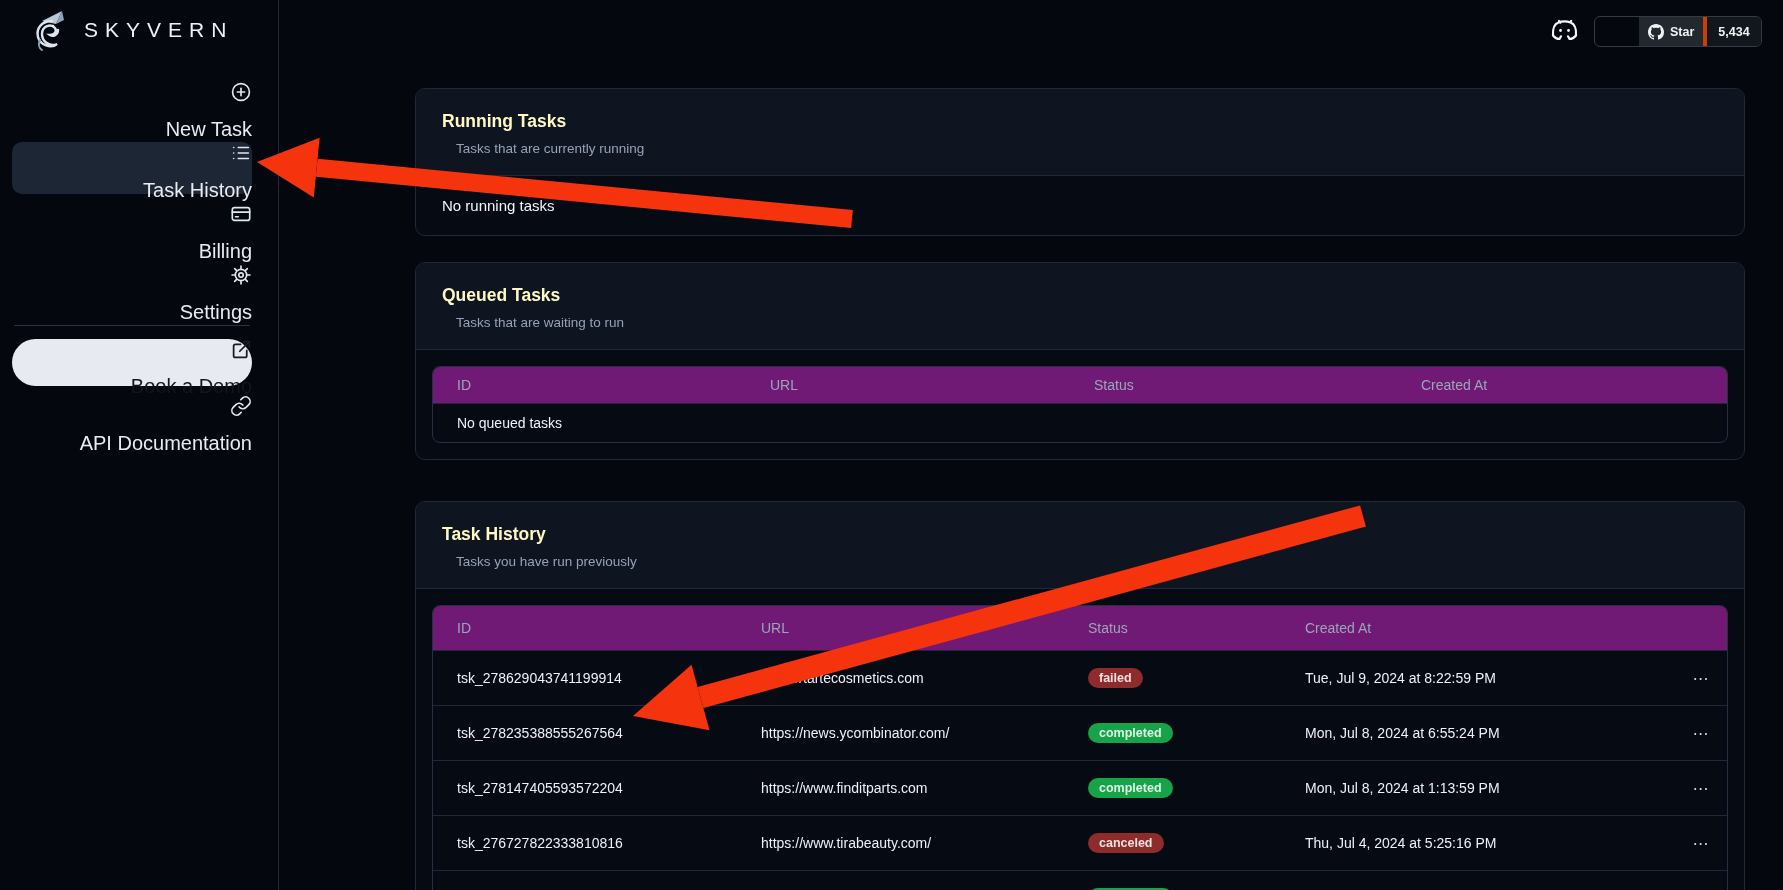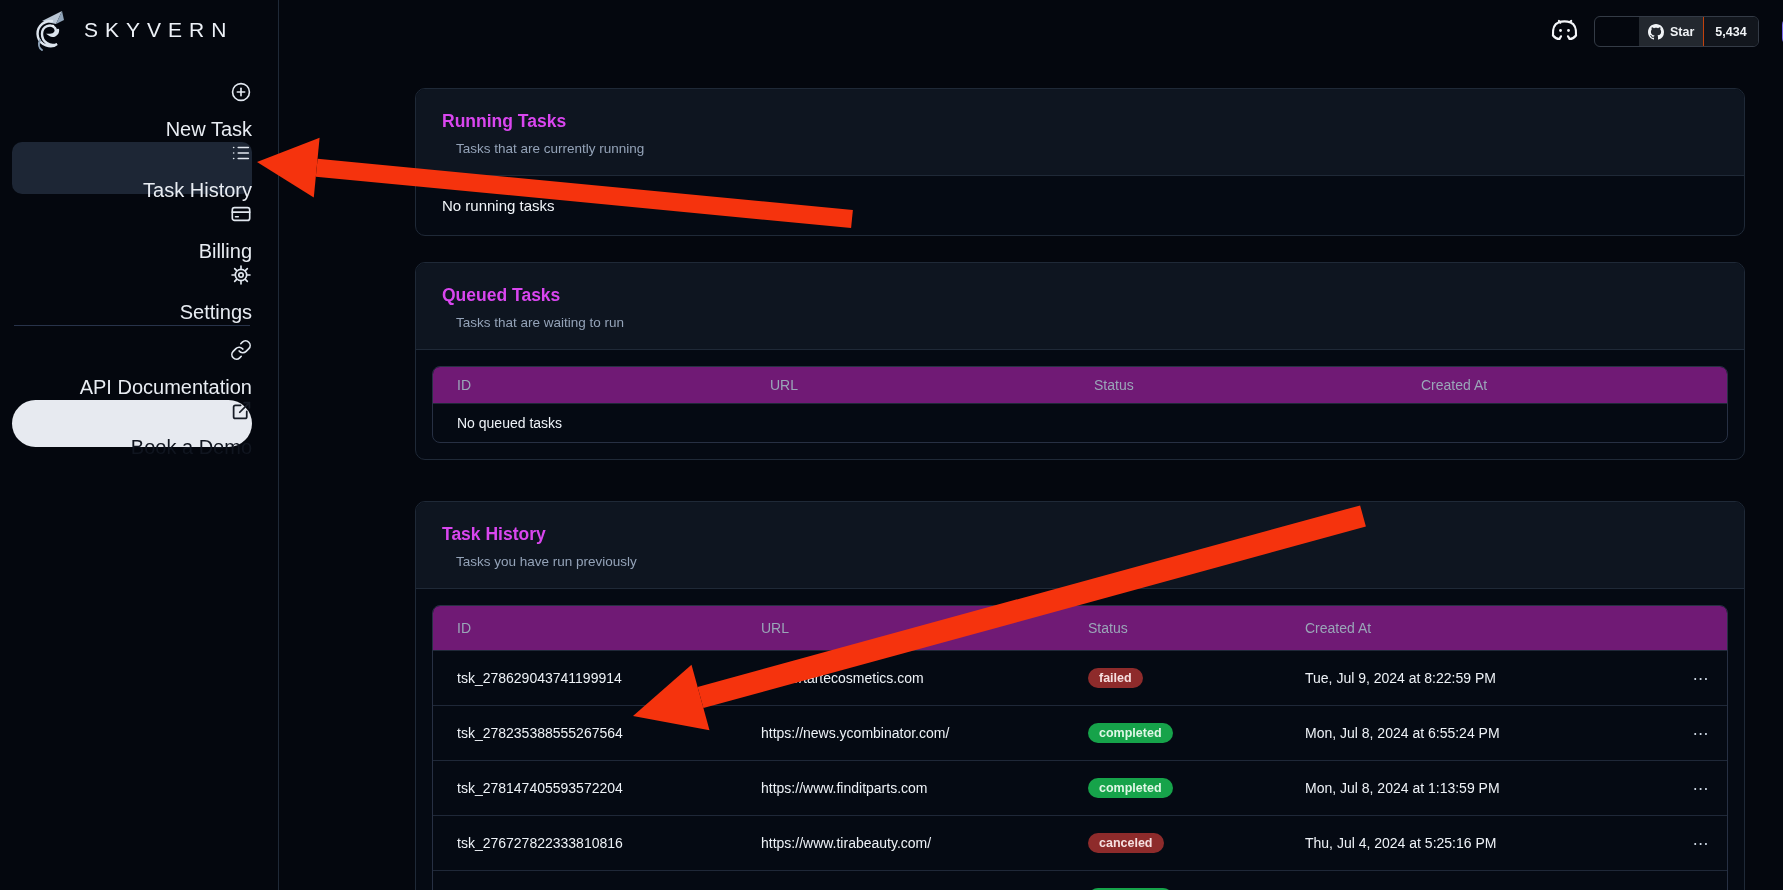--- a/index.html
+++ b/index.html
@@ -35,38 +35,38 @@
 
   
   .topbar { position:absolute; top:16px; left:1549px; display:flex; align-items:center; white-space:nowrap; }
   .icon-btn { cursor:pointer; display:inline-flex; }
   .gh-star {
     display:inline-flex; align-items:stretch; margin-left:14px; cursor:pointer;
     border:1px solid #343b46; border-radius:6px; overflow:hidden; height:31px;
     font-size:12.5px; font-weight:700; color:#f0f3f6;padding-left:44px;
   }
   .gh-left { display:inline-flex; align-items:center; gap:6px; padding:0 9px; background:#23282f; }
-  .gh-count { display:inline-flex; align-items:center; padding:0 11px; background:#12161d; border-left:1px solid #c2410c; }
+  .gh-count { display:inline-flex; align-items:center; padding:0 11px; background:#12161d; border-left:4px solid #c2410c; }
   .avatar {
     width:29px; height:29px; border-radius:8px; margin-left:23px;
     background:var(--avatar-bg,#7a6cf0); display:inline-flex; align-items:center; justify-content:center; cursor:pointer;
   }
   .org-partial { margin-left:9px; font-size:14.5px; font-weight:600; color:#eef2f7; }
 
   
   .content { position:absolute; left:415px; top:88px; width:1330px; }
   .card {
     border:1px solid var(--border,#1e2838); border-radius:10px;
     background:var(--card-body-bg,#050a13); overflow:hidden;
   }
   .card-head {
     background:var(--card-header-bg,#0e1520); border-bottom:1px solid var(--border,#1c2433);
     padding:22px 26px 19px 26px;
   }
-  .card-title { font-size:17.5px; font-weight:700; color:#d946ef; margin-bottom:9px; }
+  .card-title { font-size:17.5px; font-weight:700; color:#fef9c3; margin-bottom:9px; }
   .card-sub { font-size:13.5px; color:var(--muted-text,#94a3b8);margin-left:14px; }
   .card-empty { padding:21px 26px; font-size:15px; color:#f1f5f9; }
   .card-body { padding:16px; }
   .card-running { margin-bottom:26px; }
   .card-queued { margin-bottom:41px; }
 
   .table-wrap { border:1px solid #273043; border-radius:8px; overflow:hidden; }
   table { width:100%; border-collapse:collapse; table-layout:fixed; }
   th {
     text-align:left; font-weight:400; font-size:14px; color:#9aa6b8;
@@ -147,35 +147,35 @@
         <line x1="5.1" y1="5.1" x2="7.0" y2="7.0"></line>
           <line x1="17.0" y1="17.0" x2="18.9" y2="18.9"></line>
         <line x1="5.1" y1="18.9" x2="7.0" y2="17.0"></line>
           <line x1="17.0" y1="7.0" x2="18.9" y2="5.1"></line>
       </svg>
       <span>Settings</span>
     </div>
 
     <hr class="nav-divider">
 
-    <div class="nav-item">
-      <svg width="22" height="22" viewBox="0 0 24 24" fill="none" stroke="#e2e8f0" stroke-width="1.8" stroke-linecap="round" stroke-linejoin="round">
-        <path d="M10 13a5 5 0 0 0 7.54.54l3-3a5 5 0 0 0-7.07-7.07l-1.72 1.71"></path>
-        <path d="M14 11a5 5 0 0 0-7.54-.54l-3 3a5 5 0 0 0 7.07 7.07l1.71-1.71"></path>
-      </svg>
-      <span>API Documentation</span>
-    </div>
-
     <div class="nav-item demo">
       <svg width="21" height="21" viewBox="0 0 24 24" fill="none" stroke="#171c26" stroke-width="2" stroke-linecap="round" stroke-linejoin="round">
         <path d="M18 13v6a2 2 0 0 1-2 2H5a2 2 0 0 1-2-2V8a2 2 0 0 1 2-2h6"></path>
         <polyline points="15 3 21 3 21 9"></polyline>
           <line x1="10" y1="14" x2="21" y2="3"></line>
       </svg>
       <span>Book a Demo</span>
+    </div>
+
+    <div class="nav-item">
+      <svg width="22" height="22" viewBox="0 0 24 24" fill="none" stroke="#e2e8f0" stroke-width="1.8" stroke-linecap="round" stroke-linejoin="round">
+        <path d="M10 13a5 5 0 0 0 7.54.54l3-3a5 5 0 0 0-7.07-7.07l-1.72 1.71"></path>
+        <path d="M14 11a5 5 0 0 0-7.54-.54l-3 3a5 5 0 0 0 7.07 7.07l1.71-1.71"></path>
+      </svg>
+      <span>API Documentation</span>
     </div>
   </nav>
 </aside>
 
 <div class="topbar">
   <span class="icon-btn">
     <svg width="31" height="27" viewBox="0 0 31 27" fill="none" stroke="#f4f6f9" stroke-width="2.2" stroke-linecap="round">
       <path d="M9.5 4.5 C13 3.2 18 3.2 21.5 4.5 C25.5 6 27.5 10.5 27 17.5 C25 20 21.5 21 20.5 21 L19 18.3 M11.5 4.5 C11 3.8 10.5 3.2 10 3 M9.5 4.5 C5.5 6 3.5 10.5 4 17.5 C6 20 9.5 21 10.5 21 L12 18.3 M21 4.2 C21.4 3.6 21.8 3.2 22.2 3"></path>
       <circle cx="11.5" cy="12.5" r="1.4" fill="#f4f6f9" stroke="none"></circle>
       <circle cx="19.5" cy="12.5" r="1.4" fill="#f4f6f9" stroke="none"></circle>

